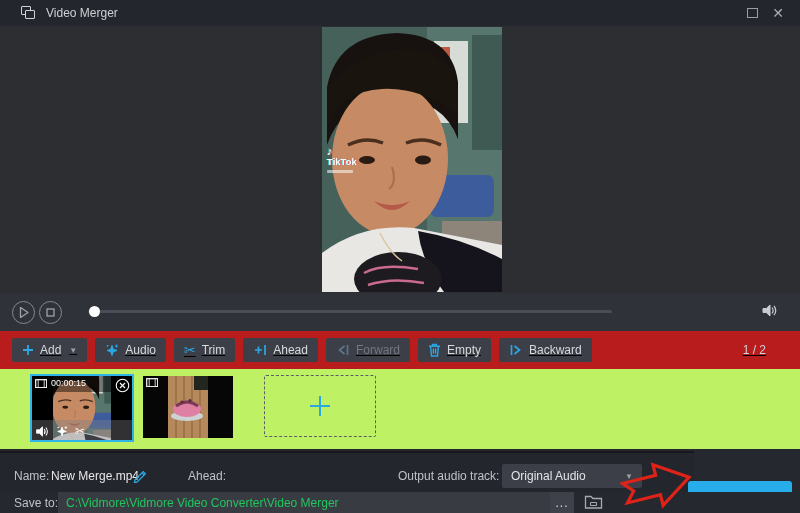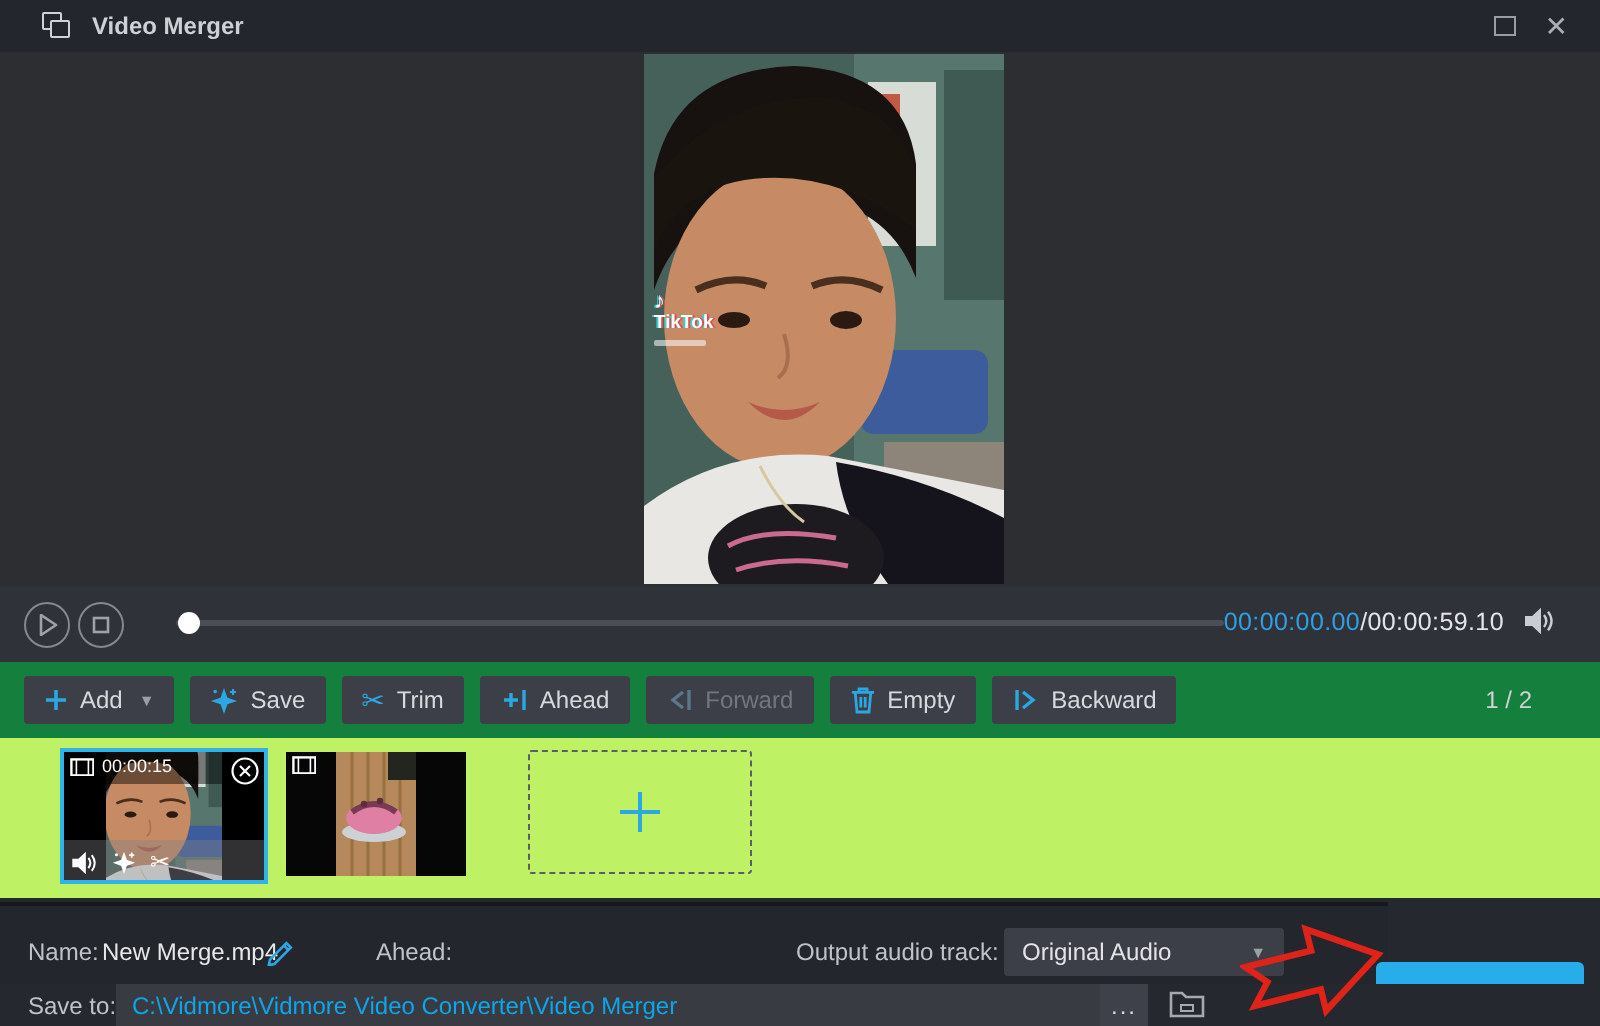--- a/index.html
+++ b/index.html
@@ -6,21 +6,21 @@
   html,body { background:#17181c; }
   body { font-family:"Liberation Sans","DejaVu Sans",sans-serif; }
   #app { position:relative; width:800px; height:513px; background:#26282f; overflow:hidden; }
 
   
   .titlebar { position:absolute; left:0; top:0; width:800px; height:26px; background:#24262d; display:flex; align-items:center; }
   .app-icon { margin-left:21px; width:16px; height:14px; position:relative; }
   .app-icon .sq { position:absolute; width:10px; height:9px; border:1.6px solid #cfd2d6; border-radius:1px; background:#24262d; }
   .app-icon .sq1 { left:0; top:0; }
   .app-icon .sq2 { left:4px; top:4px; }
-  .title-text { margin-left:9px; font-size:12px; color:#cdd0d4;font-weight:bold; }
+  .title-text { margin-left:9px; font-size:12px; color:#cdd0d4; }
   .win-btns { margin-left:auto; display:flex; align-items:center; gap:14px; padding-right:16px; }
   .btn-max { width:11px; height:10px; border:1.5px solid #9a9da3; }
   .btn-close { color:#aaadb3; font-size:14px; line-height:1; }
 
   
   .preview { position:absolute; left:0; top:26px; width:800px; height:267px; background:#2d2e31; }
   .video { position:absolute; left:322px; top:1px; width:180px; height:265px; background:#000; overflow:hidden; }
   .tt-mark { position:absolute; left:5px; top:118px; color:#fff; line-height:1.1; }
   .tt-note { font-size:11px; text-shadow:1px 0 #e84a4a, -1px 0 #35d2d2; }
   .tt-brand { font-size:9.5px; font-weight:bold; text-shadow:1px 0 #e84a4a, -1px 0 #35d2d2; }
@@ -32,21 +32,21 @@
   .pb-play { margin-left:12px; }
   .pb-stop { margin-left:4px; }
   .slider { position:absolute; left:88px; top:17px; width:524px; height:3px; background:#4b4e56; border-radius:2px; }
   .slider-handle { position:absolute; left:1px; top:-4px; width:11px; height:11px; background:#ffffff; border-radius:50%; }
   .time { position:absolute; right:48px; top:11px; font-size:12.5px; letter-spacing:.2px; }
   .time .cur { color:#2f9fe2; }
   .time .tot { color:#e2e4e7; }
   .vol { position:absolute; right:22px; top:11px; }
 
   
-  .toolbar { position:absolute; left:0; top:331px; width:800px; height:38px; background:#15803d; display:flex; align-items:center; }
+  .toolbar { position:absolute; left:0; top:331px; width:800px; height:38px; background:#b91c1c; display:flex; align-items:center;text-decoration:underline; }
   .tb-btn { height:24px; margin-left:8px; padding:0 10px; background:#3c3f48; border-radius:2px; display:flex; align-items:center; gap:6px; color:#d7d9dc; font-size:12px; }
   .tb-btn:first-child { margin-left:12px; }
   .tb-btn.disabled { color:#73767e; }
   .caret { font-size:8px; color:#9aa0a6; margin-left:2px; }
   .scissor-glyph { color:#2ba7e2; font-size:14px; line-height:1; }
   .pager { margin-left:auto; margin-right:34px; font-size:12px; color:#cfd2d6; }
 
   
   .timeline { position:absolute; left:0; top:369px; width:800px; height:80px; background:#bef264; }
   .thumb1 { position:absolute; left:30px; top:5px; width:104px; height:68px; border:2px solid #2fb3e8; background:#000; display:flex; align-items:center; justify-content:center; }
@@ -65,21 +65,21 @@
   .row2 { position:absolute; left:0; top:39px; width:800px; height:22px; background:#26282f; }
   .lbl { position:absolute; font-size:12px; color:#bfc2c7; top:5px; }
   .val { position:absolute; font-size:12px; color:#e6e7e9; top:5px; }
   .name-edit { position:absolute; left:132px; top:3px; }
   .field { position:absolute; height:24px; background:#3c3f47; border-radius:2px; display:flex; align-items:center; font-size:12px; color:#e2e4e7; }
   .out-field { left:233px; top:0; width:152px; padding:0 26px 0 9px; }
   .gear { position:absolute; right:5px; top:2px; color:#2ba7e2; font-size:15px; line-height:20px; }
   .select { left:502px; top:0; width:140px; padding:0 9px; }
   .select .caret { margin-left:auto; }
   .export { position:absolute; left:688px; top:17px; width:104px; height:31px; background:#27ade9; border-radius:3px; display:flex; align-items:center; justify-content:center; color:#fff; font-size:12.5px; }
-  .save-field { left:58px; top:0; width:492px; height:22px; padding:0 8px; background:#383b42; border-radius:0; color:#0ea5e9; }
+  .save-field { left:58px; top:0; width:492px; height:22px; padding:0 8px; background:#383b42; border-radius:0; color:#22c55e; }
   .browse { position:absolute; left:550px; top:0; width:24px; height:22px; background:#3e414a; display:flex; align-items:center; justify-content:center; color:#d6d8db; font-size:12px; letter-spacing:1px; }
   .folder-btn { position:absolute; left:584px; top:2px; }
 
   .red-arrow { position:absolute; left:620px; top:458px; z-index:6; }
   svg { display:block; }
 </style>
 </head>
 <body>
 
 <svg width="0" height="0" style="position:absolute">
@@ -161,43 +161,40 @@
         </svg>
     </span>
     <span class="pb-circle pb-stop">
       <svg width="9" height="9" viewBox="0 0 9 9">
           <rect x="1" y="1" width="7" height="7" fill="none" stroke="#9da1a8" stroke-width="1.3"></rect>
         </svg>
     </span>
     <div class="slider">
       <div class="slider-handle"></div>
     </div>
-    <div class="time">
-      <span class="cur">00:00:00.00</span><span class="tot">/00:00:59.10</span>
-    </div>
     <span class="vol">
       <svg width="16" height="13" viewBox="0 0 15 13" fill="#c9ccd1" stroke="#c9ccd1">
           <use href="#speakericon"></use>
         </svg>
     </span>
   </div>
 
   <div class="toolbar">
     <span class="tb-btn">
       <svg width="12" height="12" viewBox="0 0 12 12">
           <path d="M6 1 V11 M1 6 H11" stroke="#2ba7e2" stroke-width="1.8"></path>
         </svg>
       <span>Add</span>
       <span class="caret">▼</span>
     </span>
     <span class="tb-btn">
       <svg width="14" height="14" viewBox="0 0 14 14" fill="#2ba7e2" stroke="#2ba7e2">
           <use href="#wandicon"></use>
         </svg>
-      <span>Save</span>
+      <span>Audio</span>
     </span>
     <span class="tb-btn">
       <span class="scissor-glyph">✂</span>
       <span>Trim</span>
     </span>
     <span class="tb-btn">
       <svg width="14" height="14" viewBox="0 0 14 14" stroke="#2ba7e2" stroke-width="1.7">
           <path d="M2 7 H9 M5.5 3.5 V10.5 M12 2 V12"></path>
         </svg>
       <span>Ahead</span>

